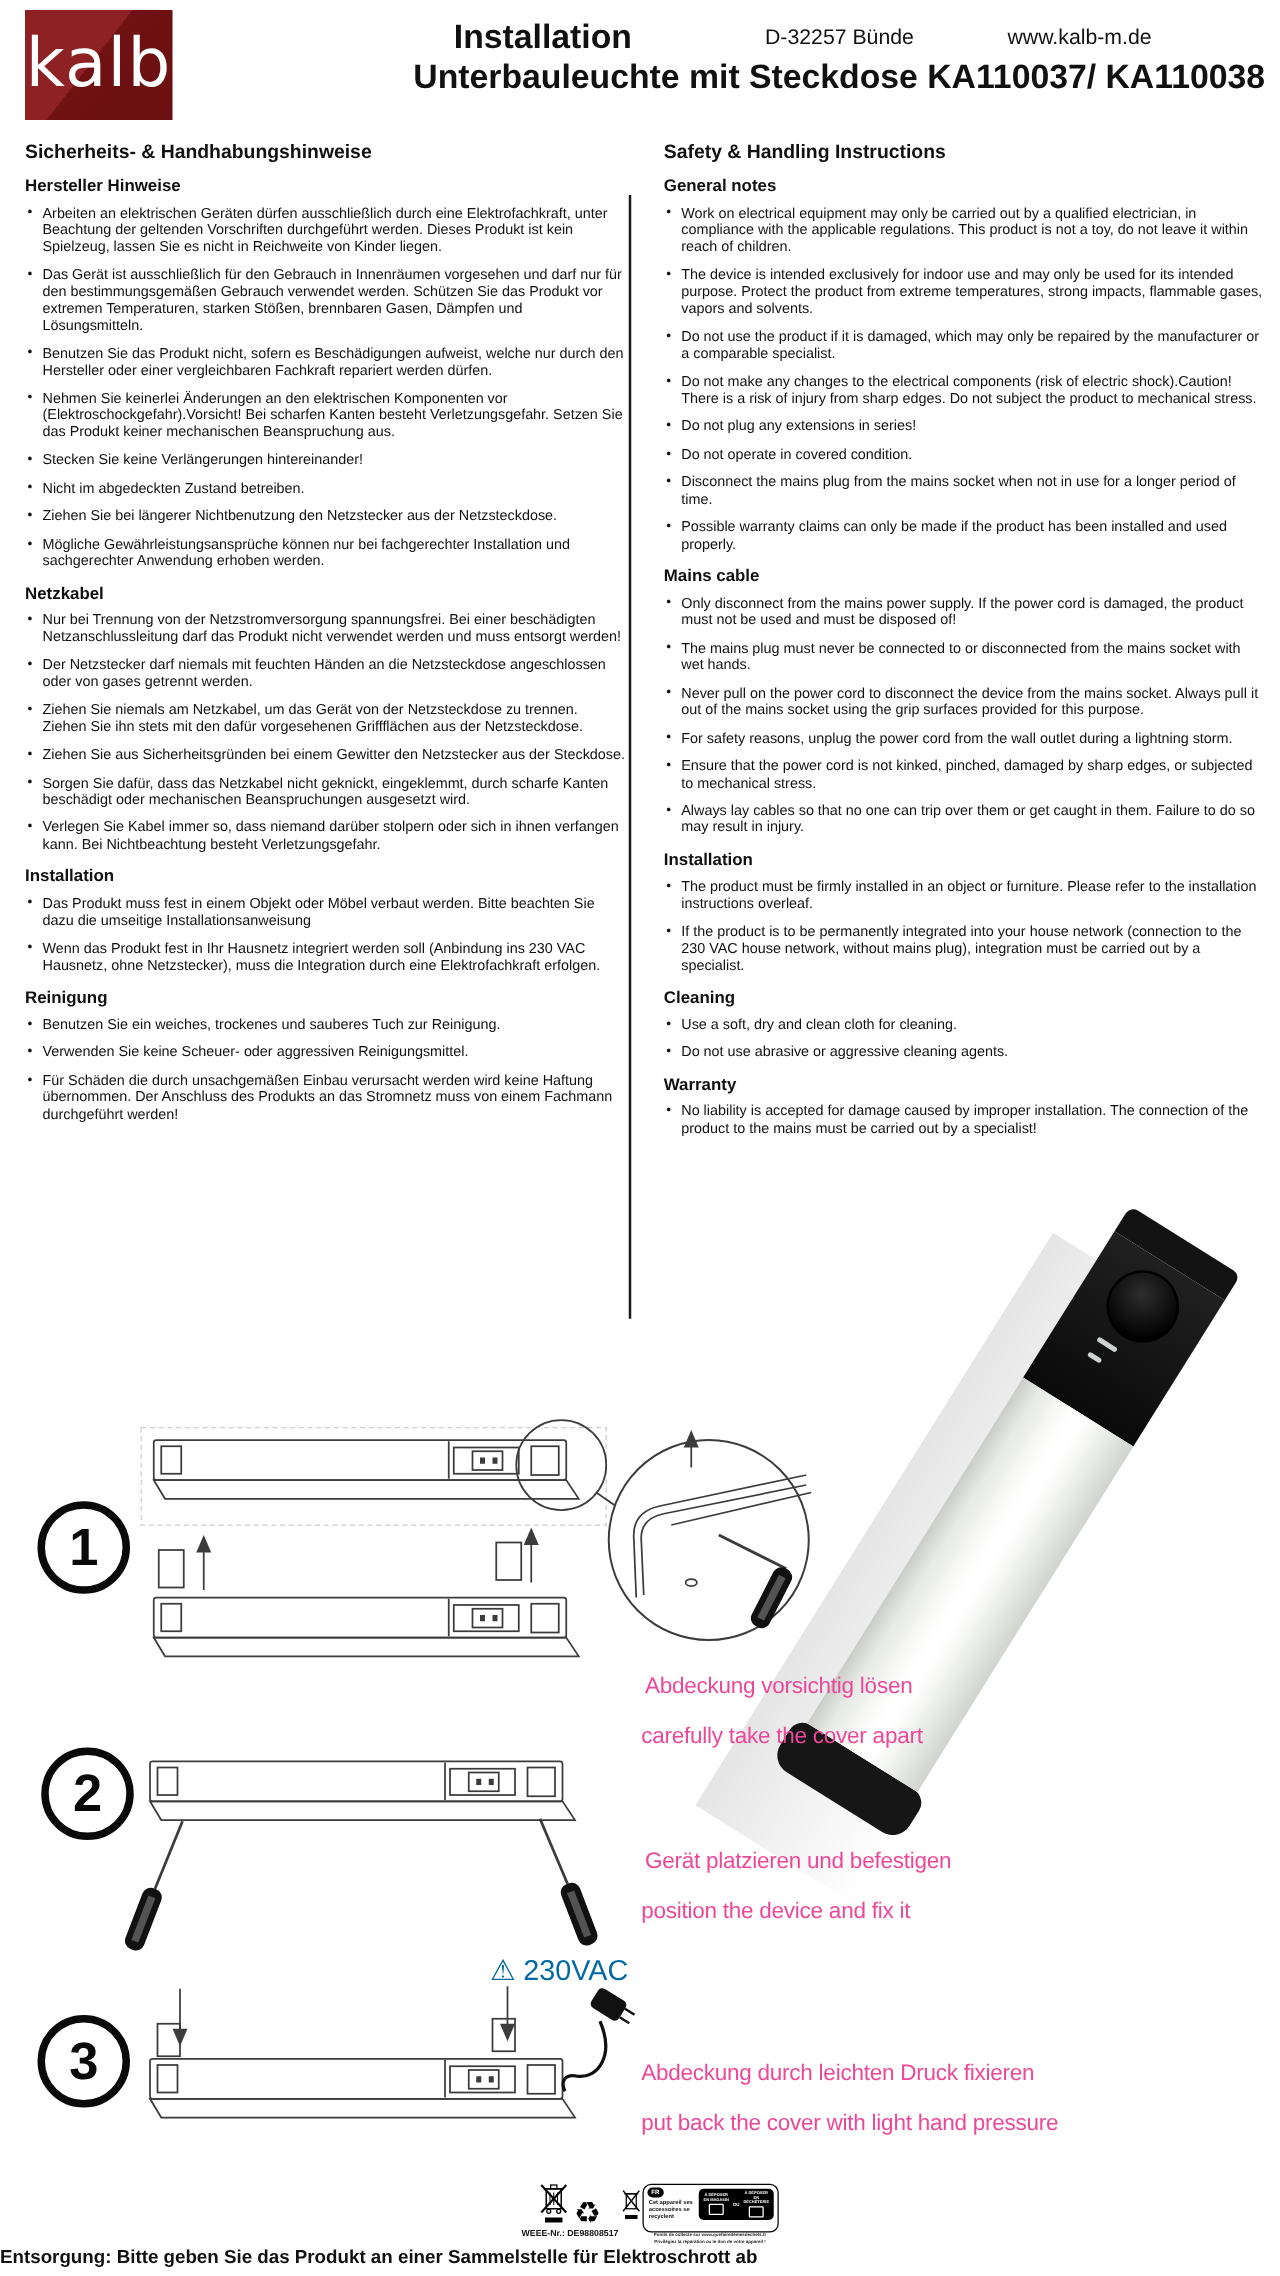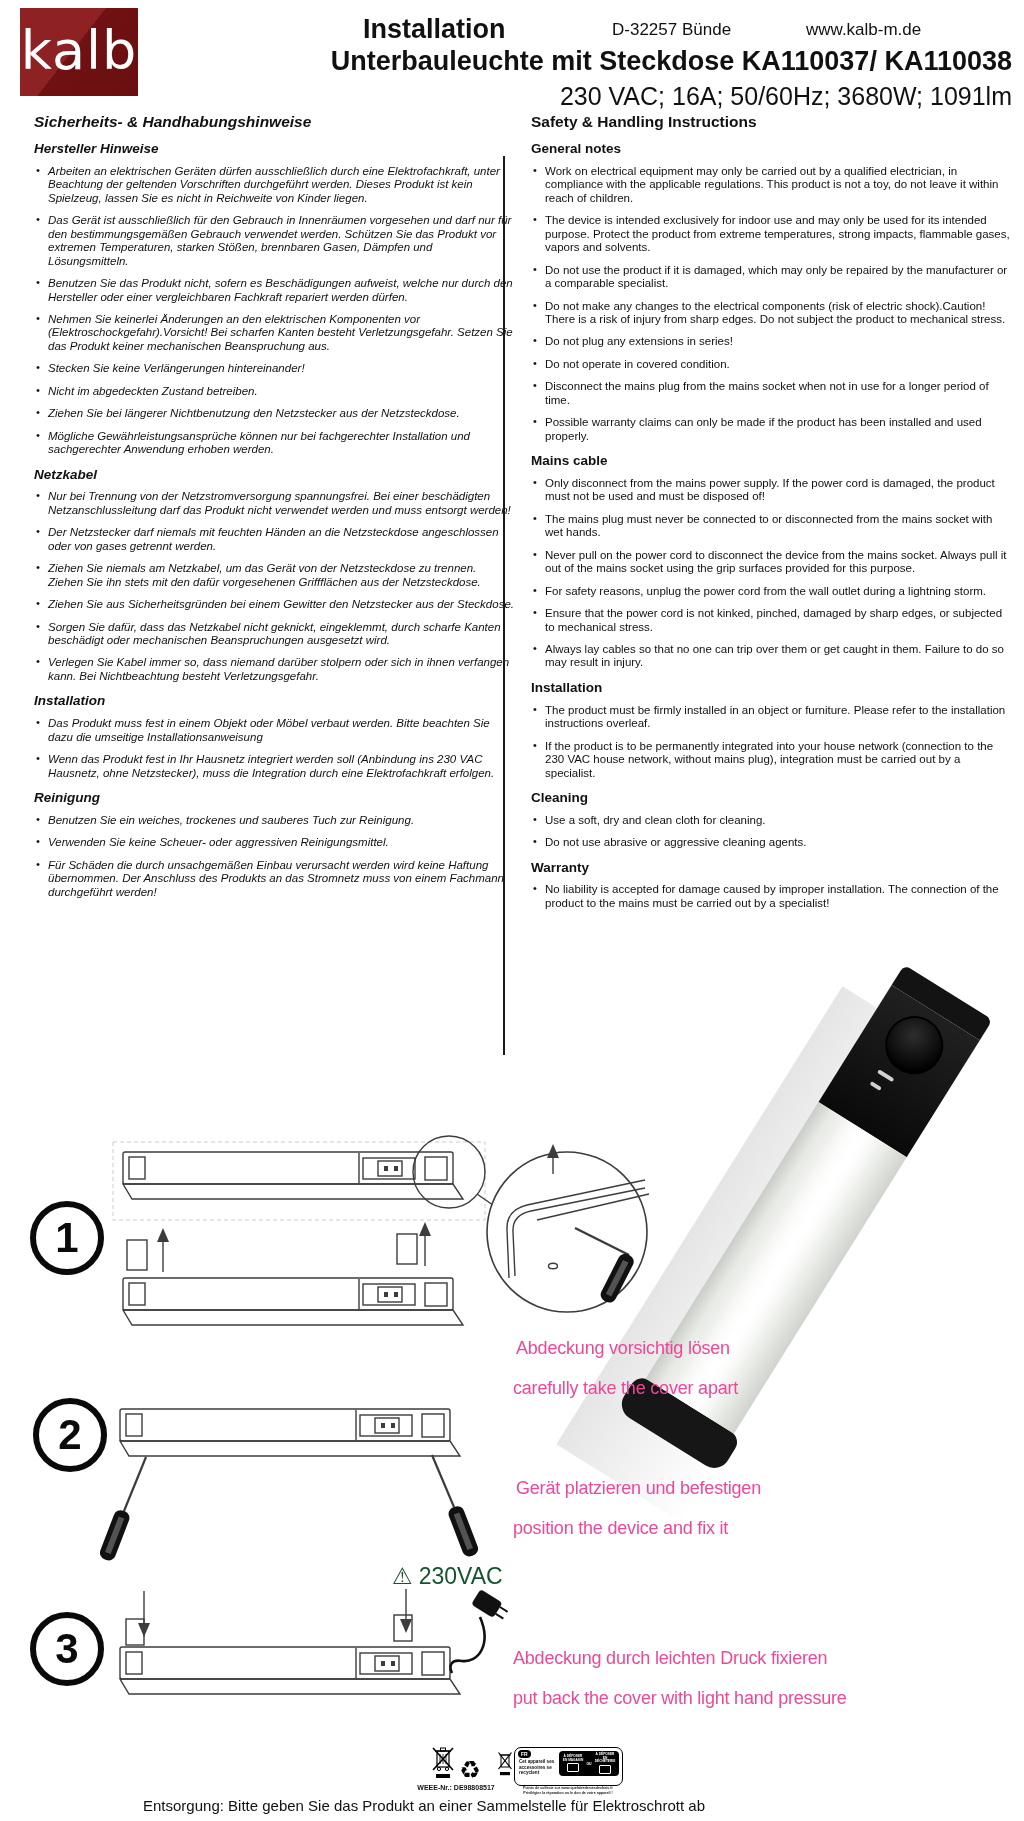--- a/index.html
+++ b/index.html
@@ -13,21 +13,21 @@
   .logo span{font-family:"DejaVu Sans",sans-serif;font-size:54px;color:#fff;letter-spacing:1px;
         transform:translateY(-2px);}
   .hdr-title{position:absolute;left:363px;top:14px;font-size:27px;font-weight:bold;}
   .hdr-addr{position:absolute;left:612px;top:20px;font-size:17px;}
   .hdr-web{position:absolute;left:806px;top:20px;font-size:17px;}
   .hdr-product{position:absolute;right:12px;top:46px;font-size:27px;font-weight:bold;white-space:nowrap;}
   .hdr-specs{position:absolute;right:12px;top:82px;font-size:25px;font-weight:400;white-space:nowrap;}
 
   
   .col{position:absolute;top:113px;font-size:11.5px;line-height:1.17;}
-  .col-de{left:34px;width:480px;font-style:italic;}
+  .col-de{left:20px;width:480px;}
   .col-en{left:531px;width:482px;}
   .col-title{font-weight:bold;font-size:15.5px;margin-bottom:5px;}
   .sec-heading{font-weight:bold;font-size:13.5px;margin:10px 0 8px;}
   .bullet{position:relative;padding-left:14px;margin-bottom:9px;}
   .bullet .dot{position:absolute;left:2px;top:-1px;font-size:11px;}
   .divider{position:absolute;left:503px;top:156px;width:2px;height:899px;background:#1a1a1a;}
 
   
   .bar-shadow{position:absolute;left:688px;top:985px;width:150px;height:540px;
         transform:rotate(32deg);transform-origin:50% 50%;
@@ -45,59 +45,58 @@
         background:linear-gradient(90deg,rgba(255,255,255,0),#ffffff 50%,rgba(255,255,255,0));}
   .pb-botcap{height:42px;width:118%;margin-left:-9%;background:#161616;
         border-radius:12px 12px 16px 16px;}
 
   
   .step-num{position:absolute;width:62px;height:62px;border:6px solid #0a0a0a;border-radius:50%;
         display:flex;align-items:center;justify-content:center;
         font-size:42px;font-weight:bold;color:#0a0a0a;background:#fff;}
   .svg-step{position:absolute;}
   .caption{position:absolute;font-size:18px;color:#ec4899;white-space:nowrap;letter-spacing:-0.2px;}
-  .warn{position:absolute;left:392px;top:1563px;font-size:23px;color:#14532d;}
+  .warn{position:absolute;left:392px;top:1563px;font-size:23px;color:#0369a1;}
   .warn .tri{font-family:"DejaVu Sans",sans-serif;margin-right:6px;}
 
   
   .weee-group{position:absolute;left:406px;top:1746px;width:100px;}
   .weee-icons{display:flex;align-items:flex-end;gap:4px;justify-content:center;}
   .recycle{font-family:"DejaVu Sans",sans-serif;font-size:24px;line-height:1;color:#000;}
   .weee-nr{margin-top:2px;text-align:center;font-size:7px;font-weight:bold;white-space:nowrap;}
   .bin2{position:absolute;left:497px;top:1751px;}
   .triman{position:absolute;left:514px;top:1747px;width:107px;height:37px;border:1.4px solid #000;
         border-radius:7px;background:#fff;}
   .fr-badge{position:absolute;left:3px;top:2px;background:#000;color:#fff;font-size:5px;font-weight:bold;
         border-radius:5px;padding:1px 3px;}
   .triman-text{position:absolute;left:4px;top:11px;width:36px;font-size:4.6px;line-height:1.25;font-weight:bold;}
   .triman-black{position:absolute;right:3px;top:3px;width:60px;height:25px;background:#000;border-radius:4px;
         color:#fff;display:flex;align-items:center;justify-content:space-between;padding:1px 2px;box-sizing:border-box;}
   .tb-cell{width:24px;font-size:3.2px;font-weight:bold;text-align:center;line-height:1.2;}
   .tb-icon{display:block;margin:1px auto 0;width:10px;height:7px;border:0.8px solid #fff;border-radius:1px;}
   .tb-ou{font-size:3.5px;font-weight:bold;}
   .triman-note{position:absolute;left:515px;top:1786px;width:106px;font-size:3.6px;line-height:1.3;
         text-align:center;font-weight:bold;color:#222;}
-  .disposal{position:absolute;left:0;top:1797px;width:848px;text-align:center;
-        font-size:15px;font-weight:400;}
+  .disposal{position:absolute;left:0;top:1797px;width:848px;text-align:left;
+        font-size:15px;font-weight:700;}
   svg .ln{stroke:#3c3c3c;fill:none;stroke-width:1.4;}
   svg .fn{fill:#3c3c3c;stroke:none;}
 </style>
 </head>
 <body>
 
 <div class="page">
 
   <div class="logo">
     <span>kalb</span>
   </div>
   <div class="hdr-title">Installation</div>
   <div class="hdr-addr">D-32257 Bünde</div>
   <div class="hdr-web">www.kalb-m.de</div>
   <div class="hdr-product">Unterbauleuchte mit Steckdose KA110037/ KA110038</div>
-  <div class="hdr-specs">230 VAC; 16A; 50/60Hz; 3680W; 1091lm</div>
 
   <div class="col col-de" id="col-de">
     <div class="col-title">Sicherheits- &amp; Handhabungshinweise</div>
   <div class="sec-heading">Hersteller Hinweise</div>
       <div class="bullet"><span class="dot">•</span><span>Arbeiten an elektrischen Geräten dürfen ausschließlich durch eine Elektrofachkraft, unter Beachtung der geltenden Vorschriften durchgeführt werden. Dieses Produkt ist kein Spielzeug, lassen Sie es nicht in Reichweite von Kinder liegen.</span></div>
       <div class="bullet"><span class="dot">•</span><span>Das Gerät ist ausschließlich für den Gebrauch in Innenräumen vorgesehen und darf nur für den bestimmungsgemäßen Gebrauch verwendet werden. Schützen Sie das Produkt vor extremen Temperaturen, starken Stößen, brennbaren Gasen, Dämpfen und Lösungsmitteln.</span></div>
       <div class="bullet"><span class="dot">•</span><span>Benutzen Sie das Produkt nicht, sofern es Beschädigungen aufweist, welche nur durch den Hersteller oder einer vergleichbaren Fachkraft repariert werden dürfen.</span></div>
       <div class="bullet"><span class="dot">•</span><span>Nehmen Sie keinerlei Änderungen an den elektrischen Komponenten vor (Elektroschockgefahr).Vorsicht! Bei scharfen Kanten besteht Verletzungsgefahr. Setzen Sie das Produkt keiner mechanischen Beanspruchung aus.</span></div>
       <div class="bullet"><span class="dot">•</span><span>Stecken Sie keine Verlängerungen hintereinander!</span></div>
       <div class="bullet"><span class="dot">•</span><span>Nicht im abgedeckten Zustand betreiben.</span></div>

